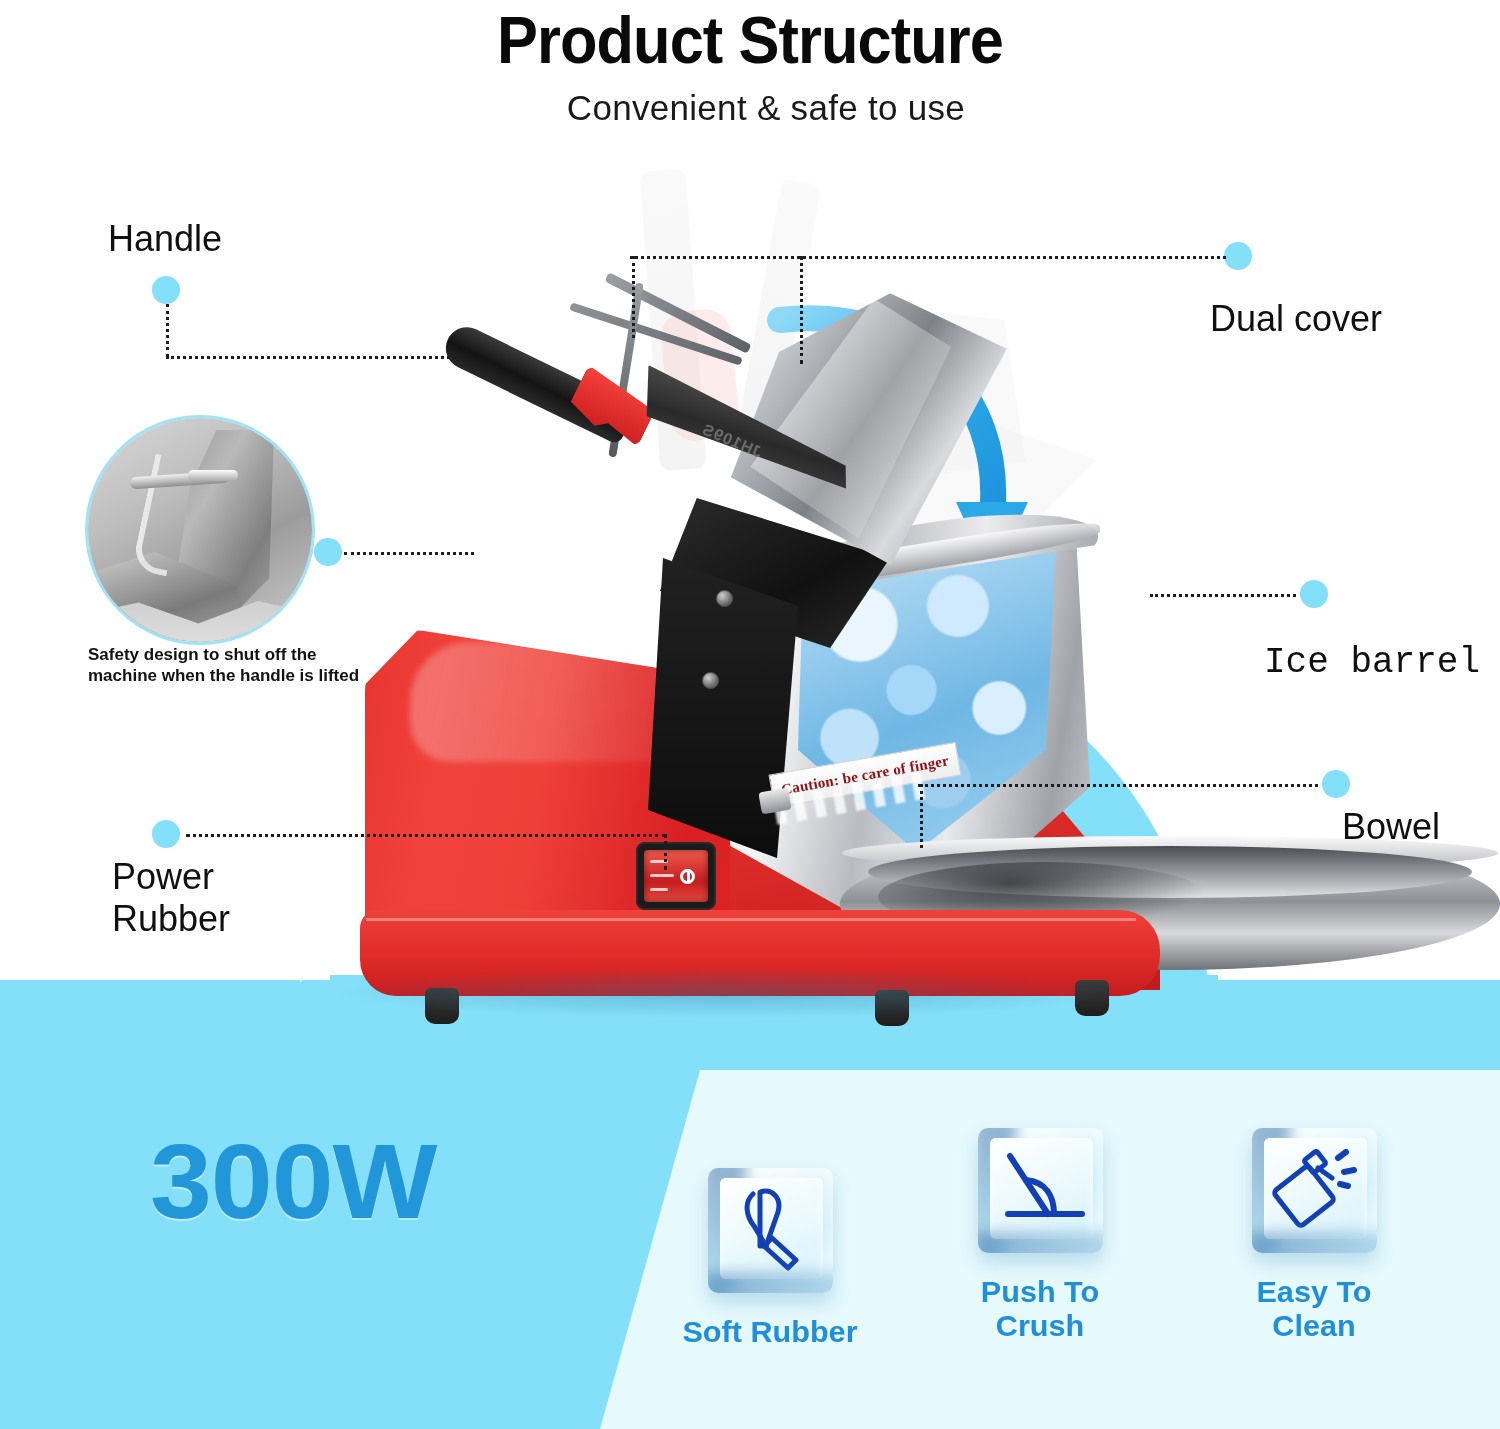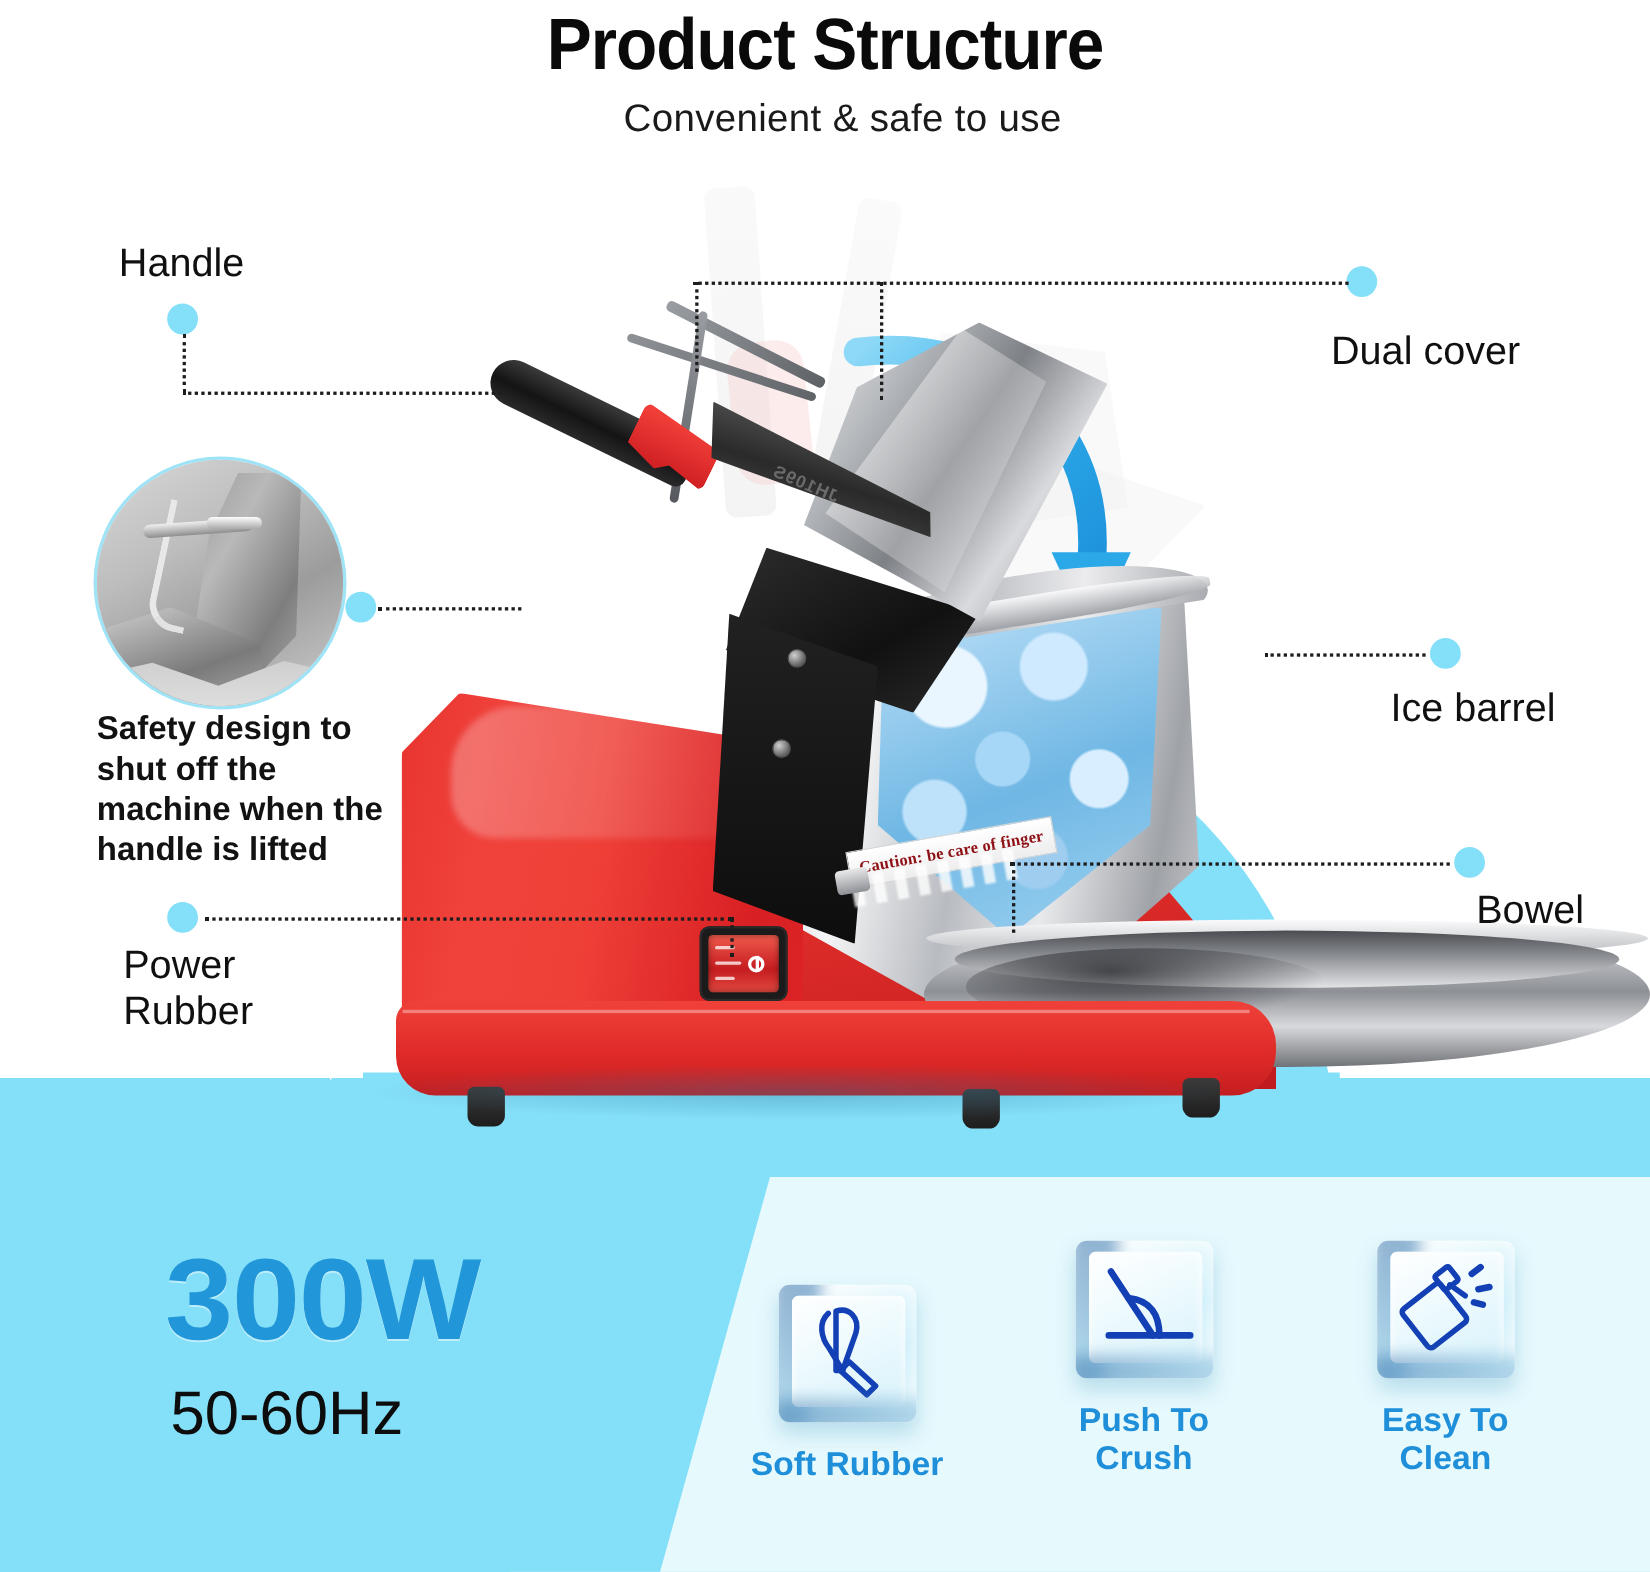--- a/index.html
+++ b/index.html
@@ -96,21 +96,21 @@
     background:linear-gradient(160deg,#cfcfcf,#7a7a7a 60%,#ababab);
     clip-path:polygon(0 22%, 42% 0, 96% 36%, 100% 100%, 0 100%);
   }
   .sc-foot {
     position:absolute; left:0; top:176px; width:230px; height:70px;
     background:linear-gradient(180deg,#cdcdcd,#e4e4e4);
     clip-path:polygon(0 28%, 22% 12%, 48% 42%, 74% 10%, 100% 30%, 100% 100%, 0 100%);
   }
   .safety-caption {
     position:absolute; left:88px; top:645px; width:290px;
-    font-size:30px; font-weight:bold; color:#121212; line-height:1.22;
+    font-size:17px; font-weight:bold; color:#121212; line-height:1.22;
   }
 
   
   .machine { position:absolute; left:330px; top:290px; width:880px; height:720px; }
 
   
   .ghost { position:absolute; opacity:0.35; }
   .ghost-blade {
     left:430px; top:-110px; width:40px; height:250px;
     background:linear-gradient(180deg,#f2f2f2,#e0e0e0);
@@ -485,37 +485,36 @@
       <div class="sc-hook"></div>
       <div class="sc-bar"></div>
       <div class="sc-bar2"></div>
       <div class="sc-foot"></div>
     </div>
   </div>
   <div class="dot" style="left:314px; top:538px;"></div>
   <div class="dotline-h" style="left:344px; top:552px; width:130px;"></div>
   <div class="safety-caption">Safety design to shut off the machine when the handle is lifted</div>
 
-  <div class="callout" style="left:1264px; top:622px;">Ice barrel</div>
+  <div class="callout" style="left:1264px; top:642px;font-family:Liberation Mono, monospace;">Ice barrel</div>
   <div class="dot" style="left:1300px; top:580px;"></div>
   <div class="dotline-h" style="left:1150px; top:594px; width:146px;"></div>
 
   <div class="callout" style="left:112px; top:856px;">Power</div>
   <div class="callout" style="left:112px; top:898px;">Rubber</div>
   <div class="dot" style="left:152px; top:820px;"></div>
   <div class="dotline-h" style="left:186px; top:834px; width:480px;"></div>
   <div class="dotline-v" style="left:664px; top:834px; height:36px;"></div>
 
   <div class="callout" style="left:1306px; top:806px;margin-left:36px;">Bowel</div>
   <div class="dot" style="left:1322px; top:770px;"></div>
   <div class="dotline-h" style="left:918px; top:784px; width:400px;"></div>
   <div class="dotline-v" style="left:920px; top:784px; height:64px;"></div>
 
   <div class="watt">300W</div>
-  <div class="hz">50-60Hz</div>
 
   <div class="feature" style="left:670px; top:1168px;">
     <div class="ice-tile">
       <div class="ice-face"></div>
       <svg class="ice-glyph" viewBox="0 0 125 125">
         <path d="M52,24 C64,20 74,30 70,44 L58,78 L52,78 Z" fill="none" stroke="#1341B5" stroke-width="5" stroke-linejoin="round"></path>
         <path d="M45,26 C36,34 38,48 46,58 L58,78" fill="none" stroke="#1341B5" stroke-width="5" stroke-linecap="round"></path>
         <path d="M56,78 L80,100 L88,92 L64,70 Z" fill="none" stroke="#1341B5" stroke-width="5" stroke-linejoin="round"></path>
       </svg>
     </div>

